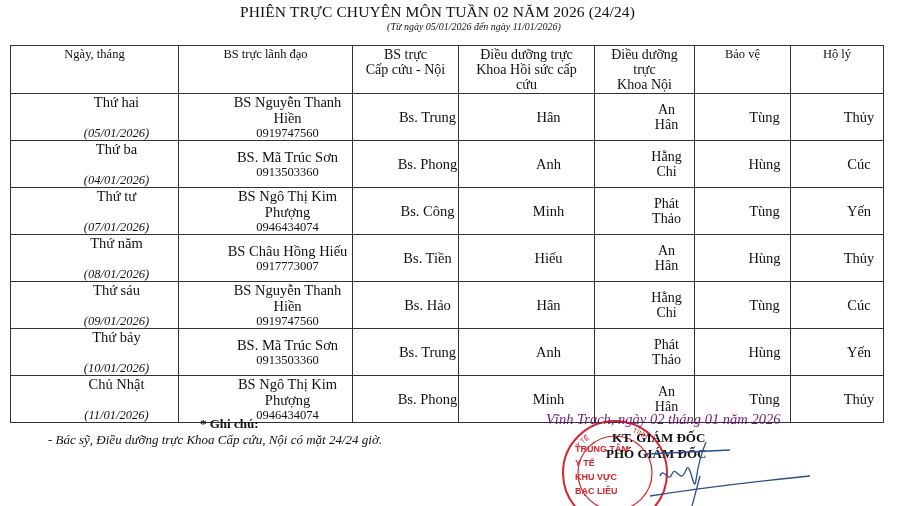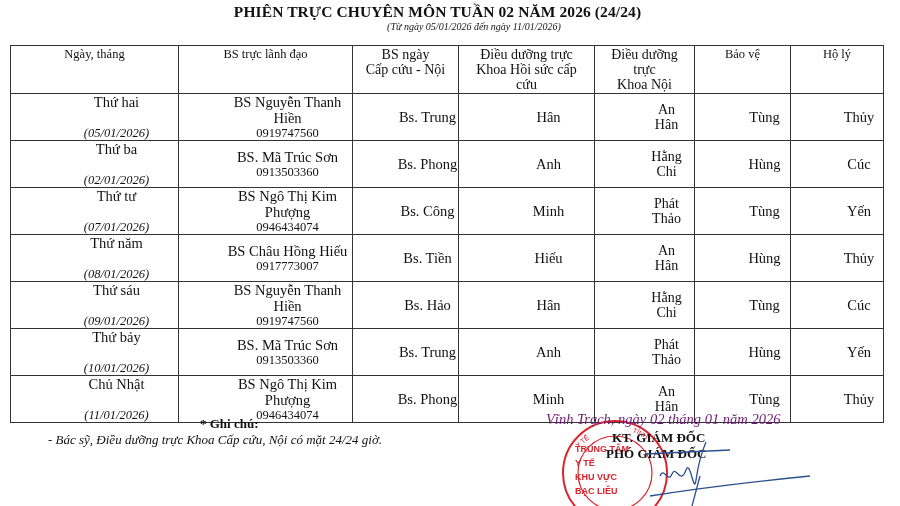--- a/index.html
+++ b/index.html
@@ -1,19 +1,19 @@
 <!DOCTYPE html>
 <html><head>
 <meta charset="utf-8">
 <style>
   html, body { margin:0; padding:0; background:#ffffff; }
   body { width:900px; height:506px; position:relative; overflow:hidden;
          font-family:"Liberation Serif", serif; color:#111; }
   .title { position:absolute; top:3px; left:0; width:875px; text-align:center;
-           font-weight:bold; font-size:15.5px; letter-spacing:0.1px; }
+           font-weight:normal; font-size:15.5px; letter-spacing:0.1px; }
   .subtitle { position:absolute; top:21px; left:0; width:900px; text-align:center;
               font-style:italic; font-size:10px;margin-left:24px; }
   table.sched { position:absolute; top:45px; left:10px; border-collapse:collapse;
                 table-layout:fixed; width:873px; }
   table.sched th, table.sched td { border:1px solid #333; text-align:center; padding:0; }
   table.sched th { font-weight:normal; font-size:12.5px; vertical-align:top; height:46px; line-height:14px; padding-top:1px; }
   table.sched td { height:44.5px; vertical-align:middle; font-size:14.5px; line-height:16px;padding-left:44px; }
   .day { display:block; font-size:14.5px; }
   .date { display:block; font-style:italic; font-size:12.5px; line-height:14px;margin-top:16px; }
   .leader { display:block; font-size:14.5px; }
@@ -43,21 +43,21 @@
     <col style="width:136px">
       <col style="width:100px">
       <col style="width:96px">
       <col style="width:93px">
   </colgroup>
   <thead>
     <tr>
       <th><span>Ngày, tháng</span></th>
       <th><span>BS trực lãnh đạo</span></th>
       <th>
-          <span class="stack">BS ngày</span>
+          <span class="stack">BS trực</span>
           <span class="stack">Cấp cứu - Nội</span>
         </th>
       <th>
           <span class="stack">Điều dưỡng trực</span>
           <span class="stack">Khoa Hồi sức cấp</span>
           <span class="stack">cứu</span>
         </th>
       <th>
           <span class="stack">Điều dưỡng</span>
           <span class="stack">trực</span>
@@ -82,21 +82,21 @@
         <td>
           <span class="stack">An</span>
           <span class="stack">Hân</span>
         </td>
         <td>Tùng</td>
         <td>Thủy</td>
       </tr>
       <tr>
         <td>
           <span class="day">Thứ ba</span>
-          <span class="date">(02/01/2026)</span>
+          <span class="date">(04/01/2026)</span>
         </td>
         <td>
           <span class="leader">BS. Mã Trúc Sơn</span>
           <span class="phone">0913503360</span>
         </td>
         <td>Bs. Phong</td>
         <td>Anh</td>
         <td>
           <span class="stack">Hằng</span>
           <span class="stack">Chi</span>

